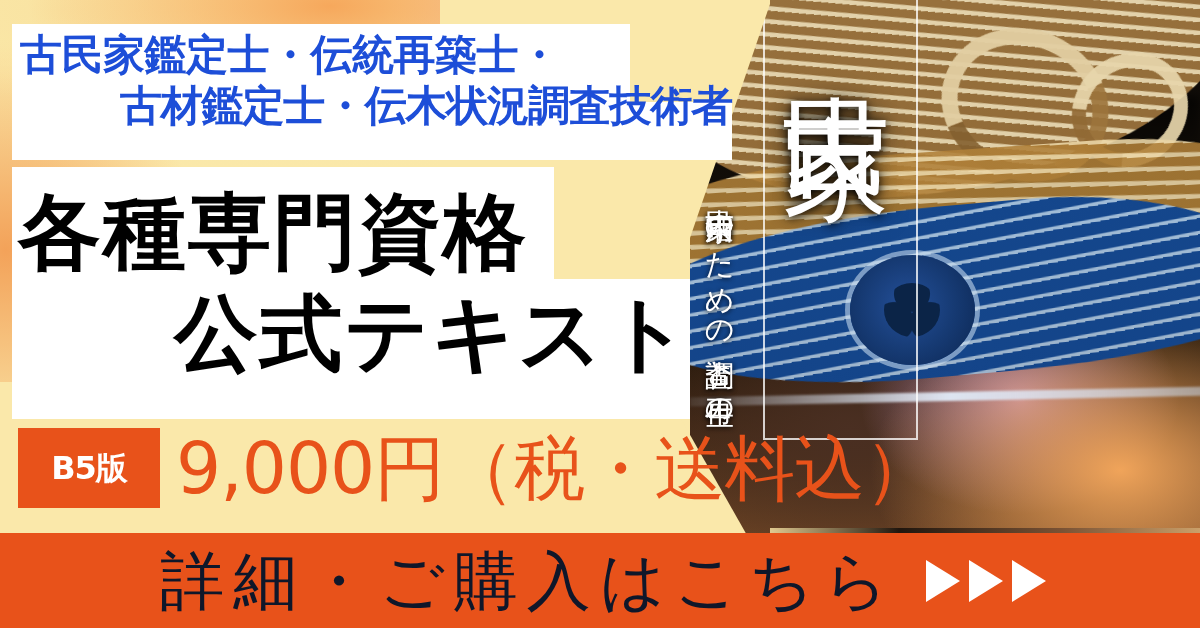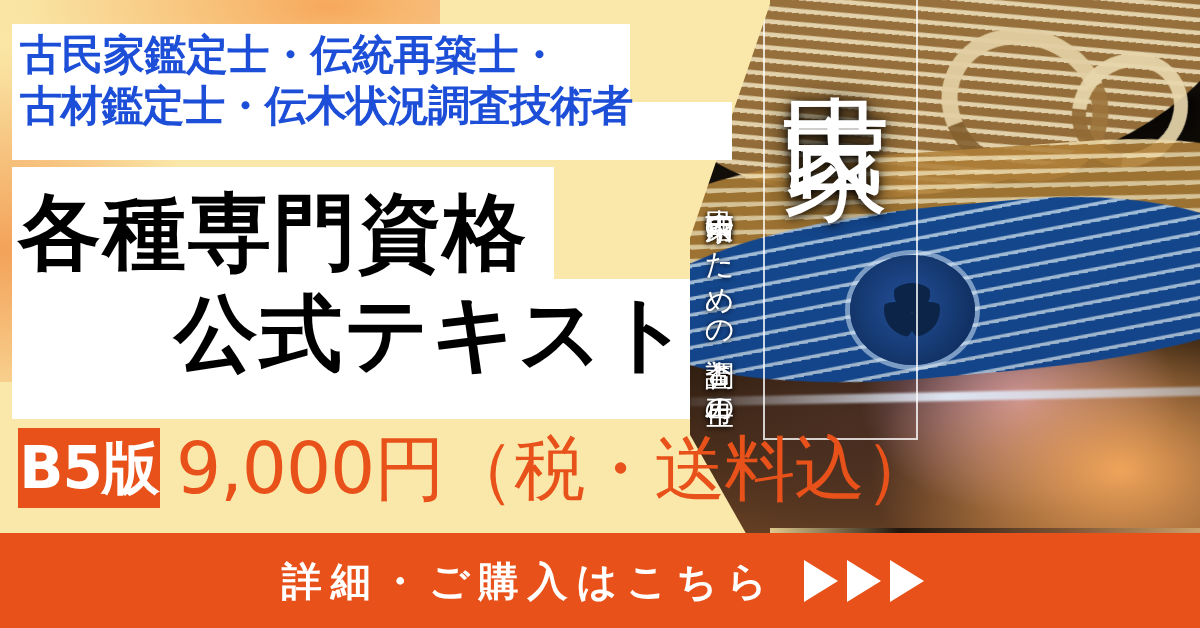--- a/index.html
+++ b/index.html
@@ -226,21 +226,21 @@
     left: 20px; top: 29px;
     width: 712px;
     font-family: "DejaVu Sans", "Liberation Sans", sans-serif;
     font-weight: 700;
     font-size: 42px;
     line-height: 1.22;
     letter-spacing: -0.5px;
     color: #1d4ed8;
     white-space: nowrap;
   }
-  .qual-lines .line2 { letter-spacing: -1.2px; }
+  .qual-lines .line2 { letter-spacing: -1.2px; text-align: right; }
 
   .headline {
     position: absolute;
     left: 18px; top: 182px;
     width: 680px;
     font-family: "DejaVu Sans", "Liberation Sans", sans-serif;
     font-weight: 700;
     color: #000000;
     font-size: 83px;
     line-height: 1.22;
@@ -255,21 +255,21 @@
 
   
   .badge-format {
     position: absolute;
     left: 18px; top: 428px;
     width: 142px; height: 80px;
     background: #E8521A;
     color: #ffffff;
     font-family: "DejaVu Sans", "Liberation Sans", sans-serif;
     font-weight: 700;
-    font-size: 58px;
+    font-size: 32px;
     line-height: 80px;
     text-align: center;
     letter-spacing: -1px;
     white-space: nowrap;
   }
   .price-text {
     position: absolute;
     left: 176px; top: 430px;
     height: 78px;
     display: flex;
@@ -289,24 +289,24 @@
     width: 1200px; height: 95px;
     background: #E8521A;
     display: flex;
     align-items: center;
     justify-content: center;
     gap: 28px;
     cursor: pointer;
   }
   .cta-text {
     font-family: "DejaVu Sans", "Liberation Sans", sans-serif;
-    font-weight: 700;
-    font-size: 40px;
+    font-weight: 400;
+    font-size: 64px;
     letter-spacing: 9px;
-    color: #ffffff;
+    color: #0f172a;
     white-space: nowrap;
     line-height: 1;
     padding-left: 12px;
   }
   .cta-arrows {
     display: flex;
     align-items: center;
     gap: 9px;
     padding-right: 6px;
   }

